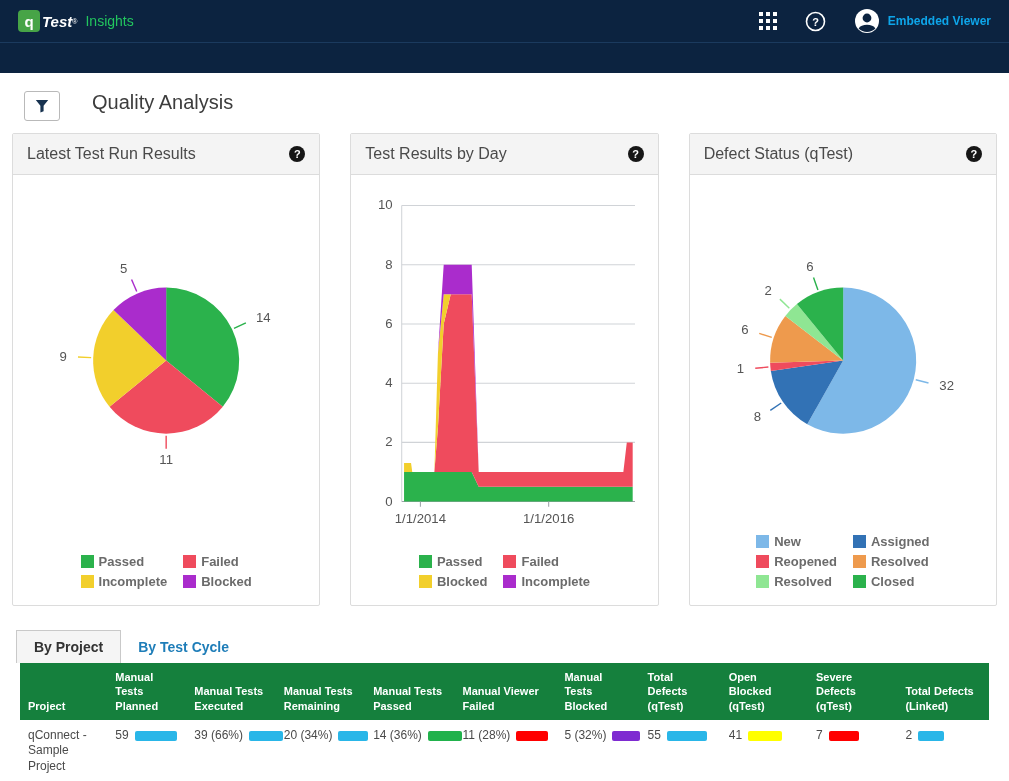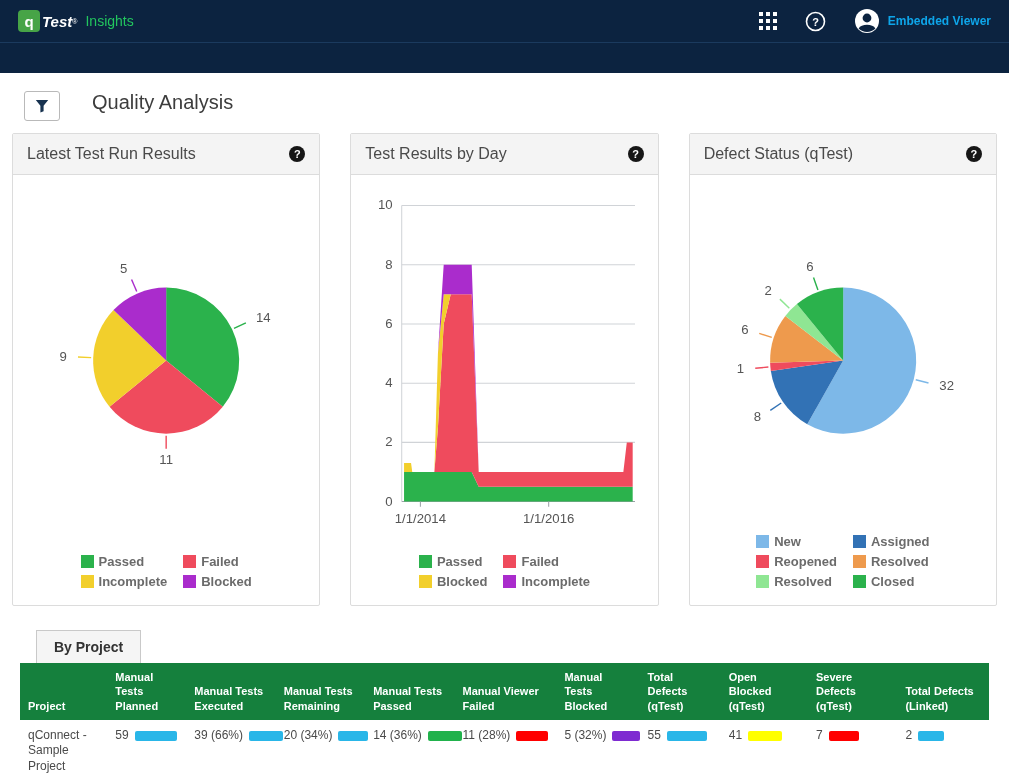--- a/index.html
+++ b/index.html
@@ -30,21 +30,21 @@
   .help-dot{width:16px;height:16px;border-radius:50%;background:#161616;color:#fff;font-size:11px;font-weight:bold;display:flex;align-items:center;justify-content:center;cursor:pointer;flex:none;}
   .card-body{flex:1;display:flex;flex-direction:column;align-items:center;min-height:0;}
   svg.chart{display:block;width:100%;flex:none;}
   .plabel{font-size:13px;fill:#555;}
   .alabel{font-size:13px;fill:#555;}
   .legend{display:grid;grid-template-columns:auto auto;gap:5px 16px;margin:auto auto 16px;}
   .li{display:flex;align-items:center;gap:5px;font-size:13px;font-weight:bold;color:#6b6b6b;white-space:nowrap;}
   .sw{width:13px;height:13px;display:inline-block;flex:none;}
 
   
-  .tabs{display:flex;align-items:center;margin:24px 36px 0;}
+  .tabs{display:flex;align-items:center;margin:24px 16px 0;}
   .tab{padding:8px 17px;font-size:14px;font-weight:bold;cursor:pointer;}
   .tab-active{background:#f5f5f5;border:1px solid #c9c9c9;border-bottom:none;color:#333;}
   .tab-link{color:#1e7db8;}
 
   
   .project-table{border-collapse:collapse;width:969px;margin:0 20px;table-layout:fixed;}
   .project-table th{background:#15803d;color:#fff;font-size:11px;font-weight:bold;text-align:left;vertical-align:bottom;padding:7px 8px;line-height:1.3;}
   .project-table td{padding:8px;vertical-align:top;font-size:12px;color:#4a4a4a;line-height:1.3;}
   .metric{display:flex;align-items:center;gap:6px;white-space:nowrap;}
   .bar{height:10px;border-radius:2px;display:inline-block;flex:none;}
@@ -249,20 +249,21 @@
               <span>Closed</span>
             </span>
           </div>
       </div>
     </section>
 
   </div>
 
   <div class="tabs">
     <div class="tab tab-active">By Project</div>
+    <div class="tab tab-link">By Test Cycle</div>
   </div>
 
   <table class="project-table">
     <colgroup>
       <col style="width:84px">
         <col style="width:76px">
         <col style="width:86px">
         <col style="width:86px">
       <col style="width:86px">
         <col style="width:98px">

